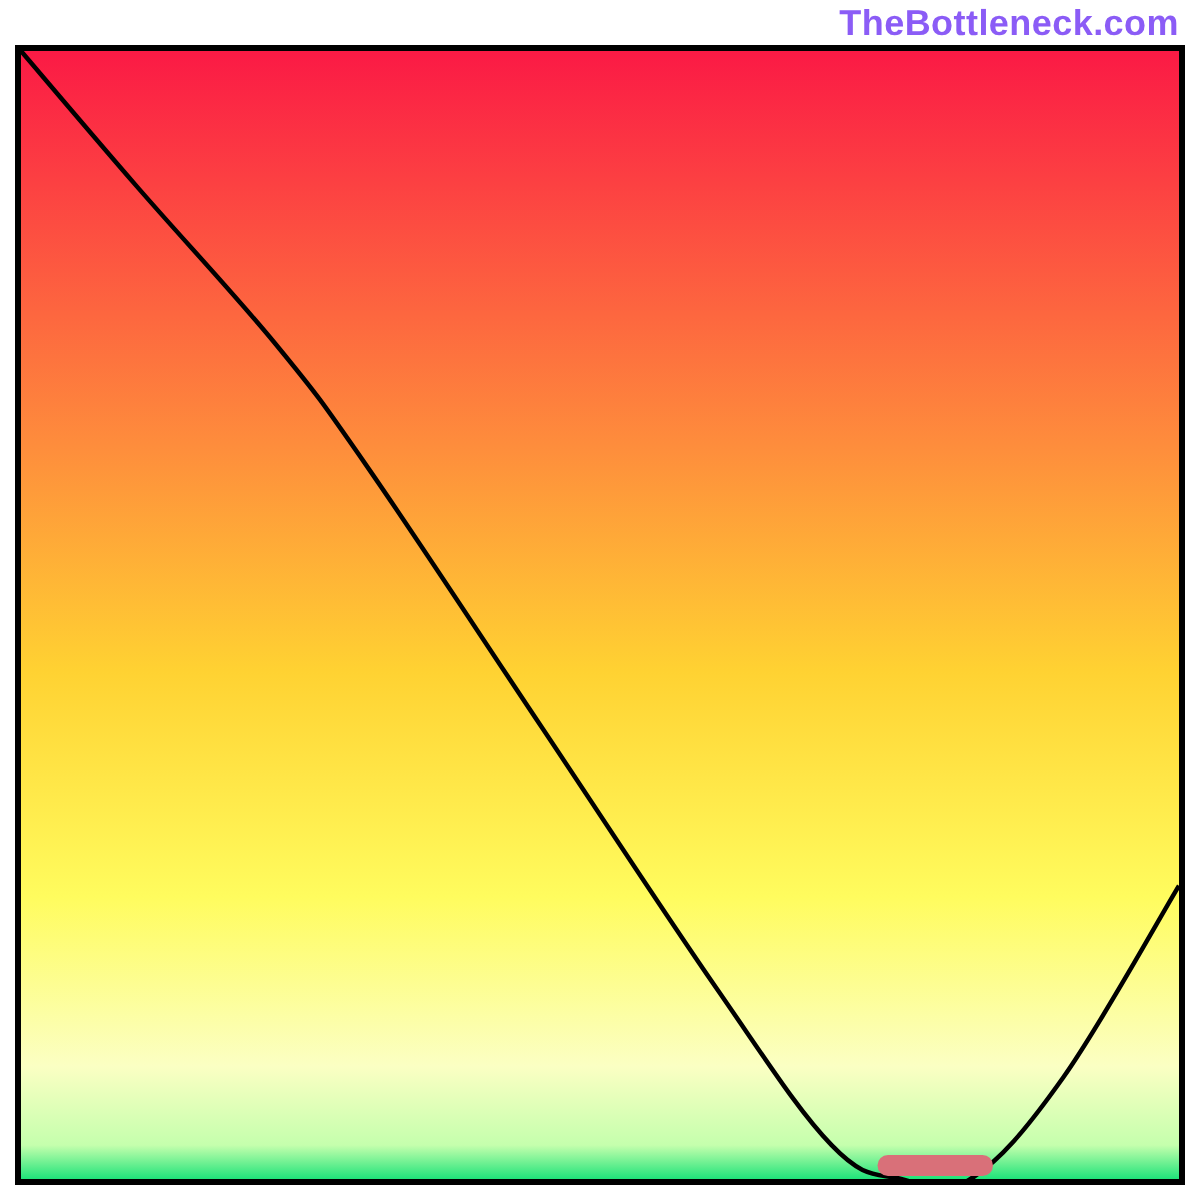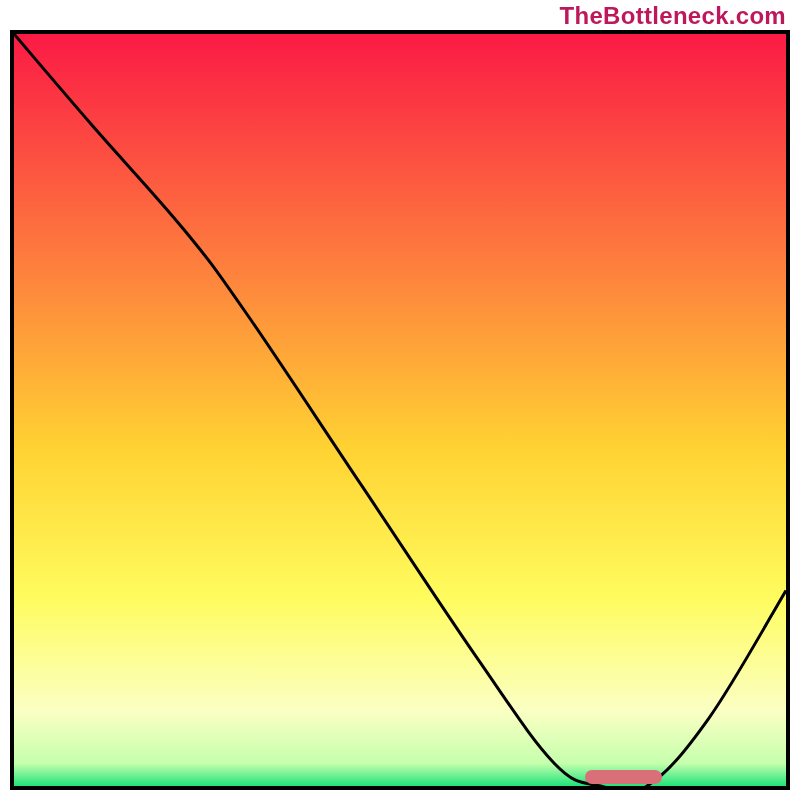--- a/index.html
+++ b/index.html
@@ -19,21 +19,21 @@
     border: 4px solid #000;
     box-sizing: border-box;
     overflow: hidden;
   }
   .watermark {
     position: absolute;
     top: 2px;
     right: 14px;
     font-size: 24px;
     font-weight: bold;
-    color: #be185d;
+    color: #8b5cf6;
     letter-spacing: 0.3px;
   }
   svg {
     display: block;
     width: 100%;
     height: 100%;
   }
   .brick {
     position: absolute;
     background: #d97079;

